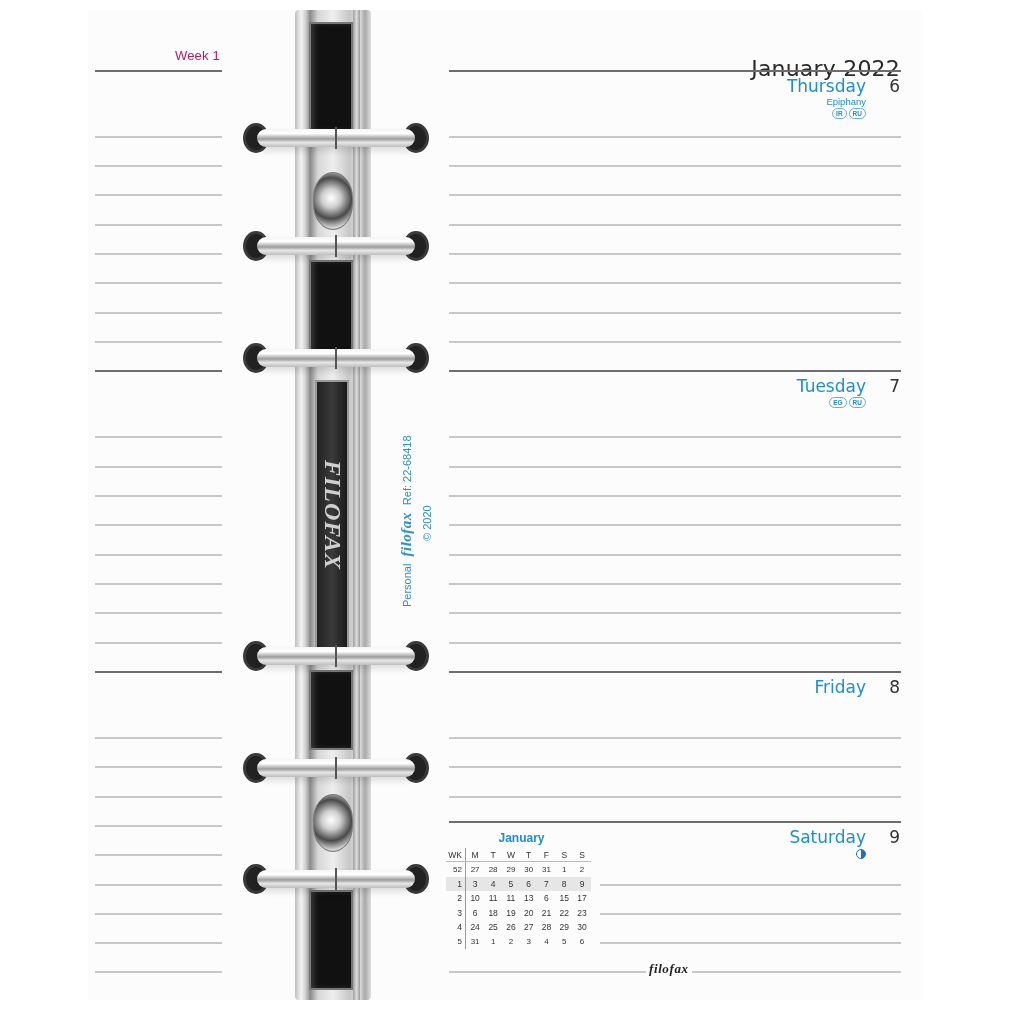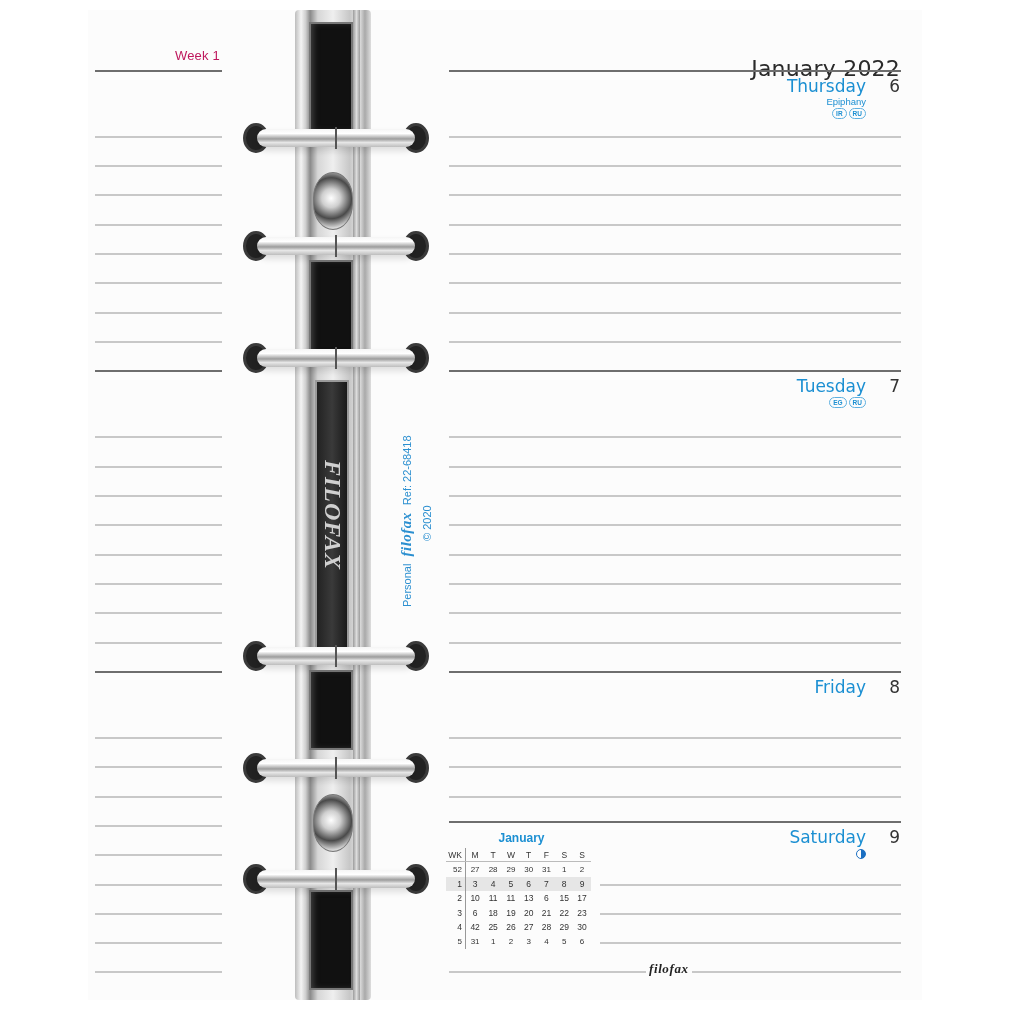--- a/index.html
+++ b/index.html
@@ -337,21 +337,21 @@
         <td>6</td>
         <td>18</td>
         <td>19</td>
         <td>20</td>
         <td>21</td>
         <td>22</td>
         <td>23</td>
       </tr>
       <tr>
         <td class="wk">4</td>
-        <td>42</td>
+        <td>24</td>
         <td>25</td>
         <td>26</td>
         <td>27</td>
         <td>28</td>
         <td>29</td>
         <td>30</td>
       </tr>
       <tr class="r">
         <td class="wk">5</td>
         <td>31</td>

